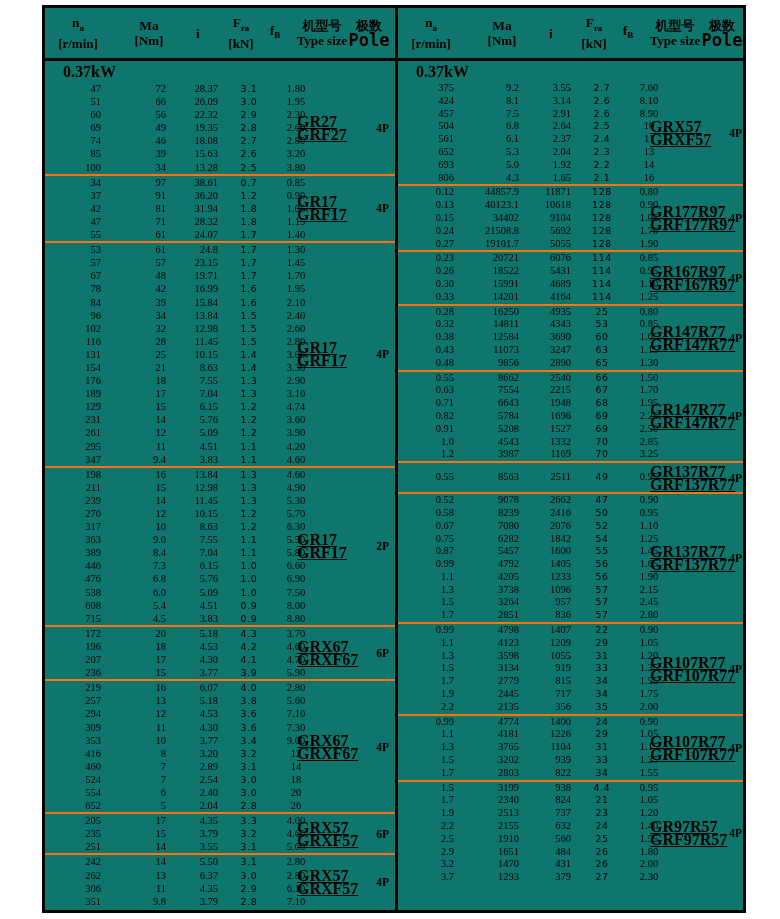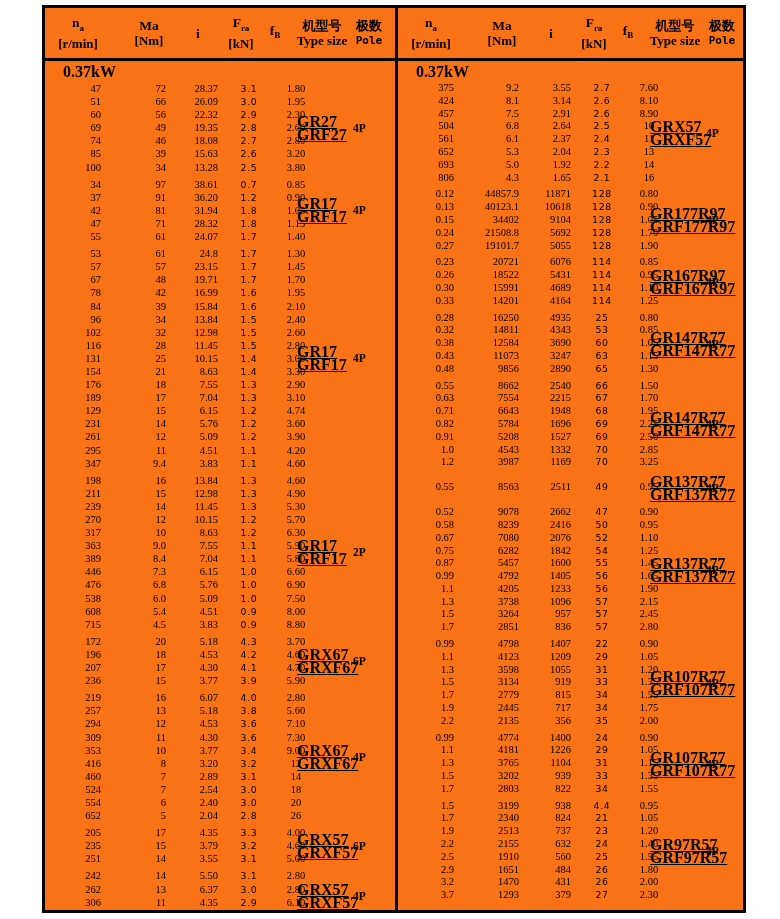--- a/index.html
+++ b/index.html
@@ -1,54 +1,54 @@
 <!DOCTYPE html>
 <html><head>
 <meta charset="utf-8">
 <style>
   html,body{margin:0;padding:0;background:#ffffff;}
   body{width:780px;height:919px;position:relative;font-family:"Liberation Serif",serif;color:#000;}
   .sheet{position:absolute;inset:0;background:#fff;}
   .spec-table{
     position:absolute;left:42px;top:5px;width:704px;height:908px;
-    box-sizing:border-box;border:3px solid #000;display:flex;background:#f97316;overflow:hidden;
+    box-sizing:border-box;border:3px solid #000;display:flex;background:#0f766e;overflow:hidden;
   }
   .half{box-sizing:border-box;overflow:hidden;display:flex;flex-direction:column;}
   .half.left{flex:0 0 350px;--rh:13.1px;}
   .half.right{flex:1 1 auto;border-left:3px solid #000;--rh:12.8px;}
 
   
   .thead{position:relative;height:50px;border-bottom:3px solid #000;flex:0 0 auto;}
   .hlbl{position:absolute;top:50%;transform:translate(-50%,-50%);text-align:center;
         font-weight:bold;font-size:13px;line-height:15px;white-space:nowrap;}
   .hlbl .hsym{font-size:13.5px;}
   .hlbl sub{font-size:9px;}
   .h-0{left:33px;}.h-1{left:104px;}.h-2{left:153px;}.h-3{left:196px;}
   .h-4{left:230px;}.h-5{left:277px;}.h-6{left:324px;}
-  .h-6 .hunit{font-family:"DejaVu Sans Mono",monospace;font-size:11px;}
+  .h-6 .hunit{font-family:"DejaVu Sans Mono",monospace;font-size:17px;}
   .h-5 .hsym,.h-6 .hsym{font-size:13px;}
 
   
   .sec-title{font-weight:bold;font-size:16px;line-height:21px;height:21px;padding-left:18px;flex:0 0 auto;}
-  .block{position:relative;border-bottom:4px solid #f97316;display:flex;flex-direction:column;justify-content:center;flex:0 0 auto;}
+  .block{position:relative;border-bottom:2px solid #f97316;display:flex;flex-direction:column;justify-content:center;flex:0 0 auto;}
   .section:last-child .block:last-child{border-bottom:none;}
   .block.tall{min-height:29px;}
 
   .row{display:flex;height:var(--rh);line-height:var(--rh);font-size:10.5px;flex:0 0 auto;}
   .c{box-sizing:border-box;white-space:nowrap;}
   .c-na {width:70px;text-align:right;padding-right:14px;}
   .c-ma {width:57px;text-align:right;padding-right:6px;}
   .c-i  {width:55px;text-align:right;padding-right:9px;}
   .c-fra{width:44px;text-align:center;font-family:"DejaVu Sans",sans-serif;font-size:9.3px;letter-spacing:0.7px;}
   .c-fb {width:50px;text-align:center;}
 
   .type-label{position:absolute;left:252px;top:50%;transform:translateY(-50%);
               font-weight:bold;font-size:16px;line-height:13px;white-space:nowrap;text-decoration:underline;}
   .pole-label{position:absolute;left:308px;width:36px;top:50%;transform:translateY(-50%);
-              text-align:left;font-weight:bold;font-size:11.5px;}
+              text-align:right;font-weight:bold;font-size:11.5px;}
 </style>
 </head>
 <body>
 
 <div class="sheet">
   <div class="spec-table" id="table-root">
       <div class="half left">
         <div class="thead">
           <div class="hlbl h-0">
             <div class="hsym">n<sub>a</sub></div>

